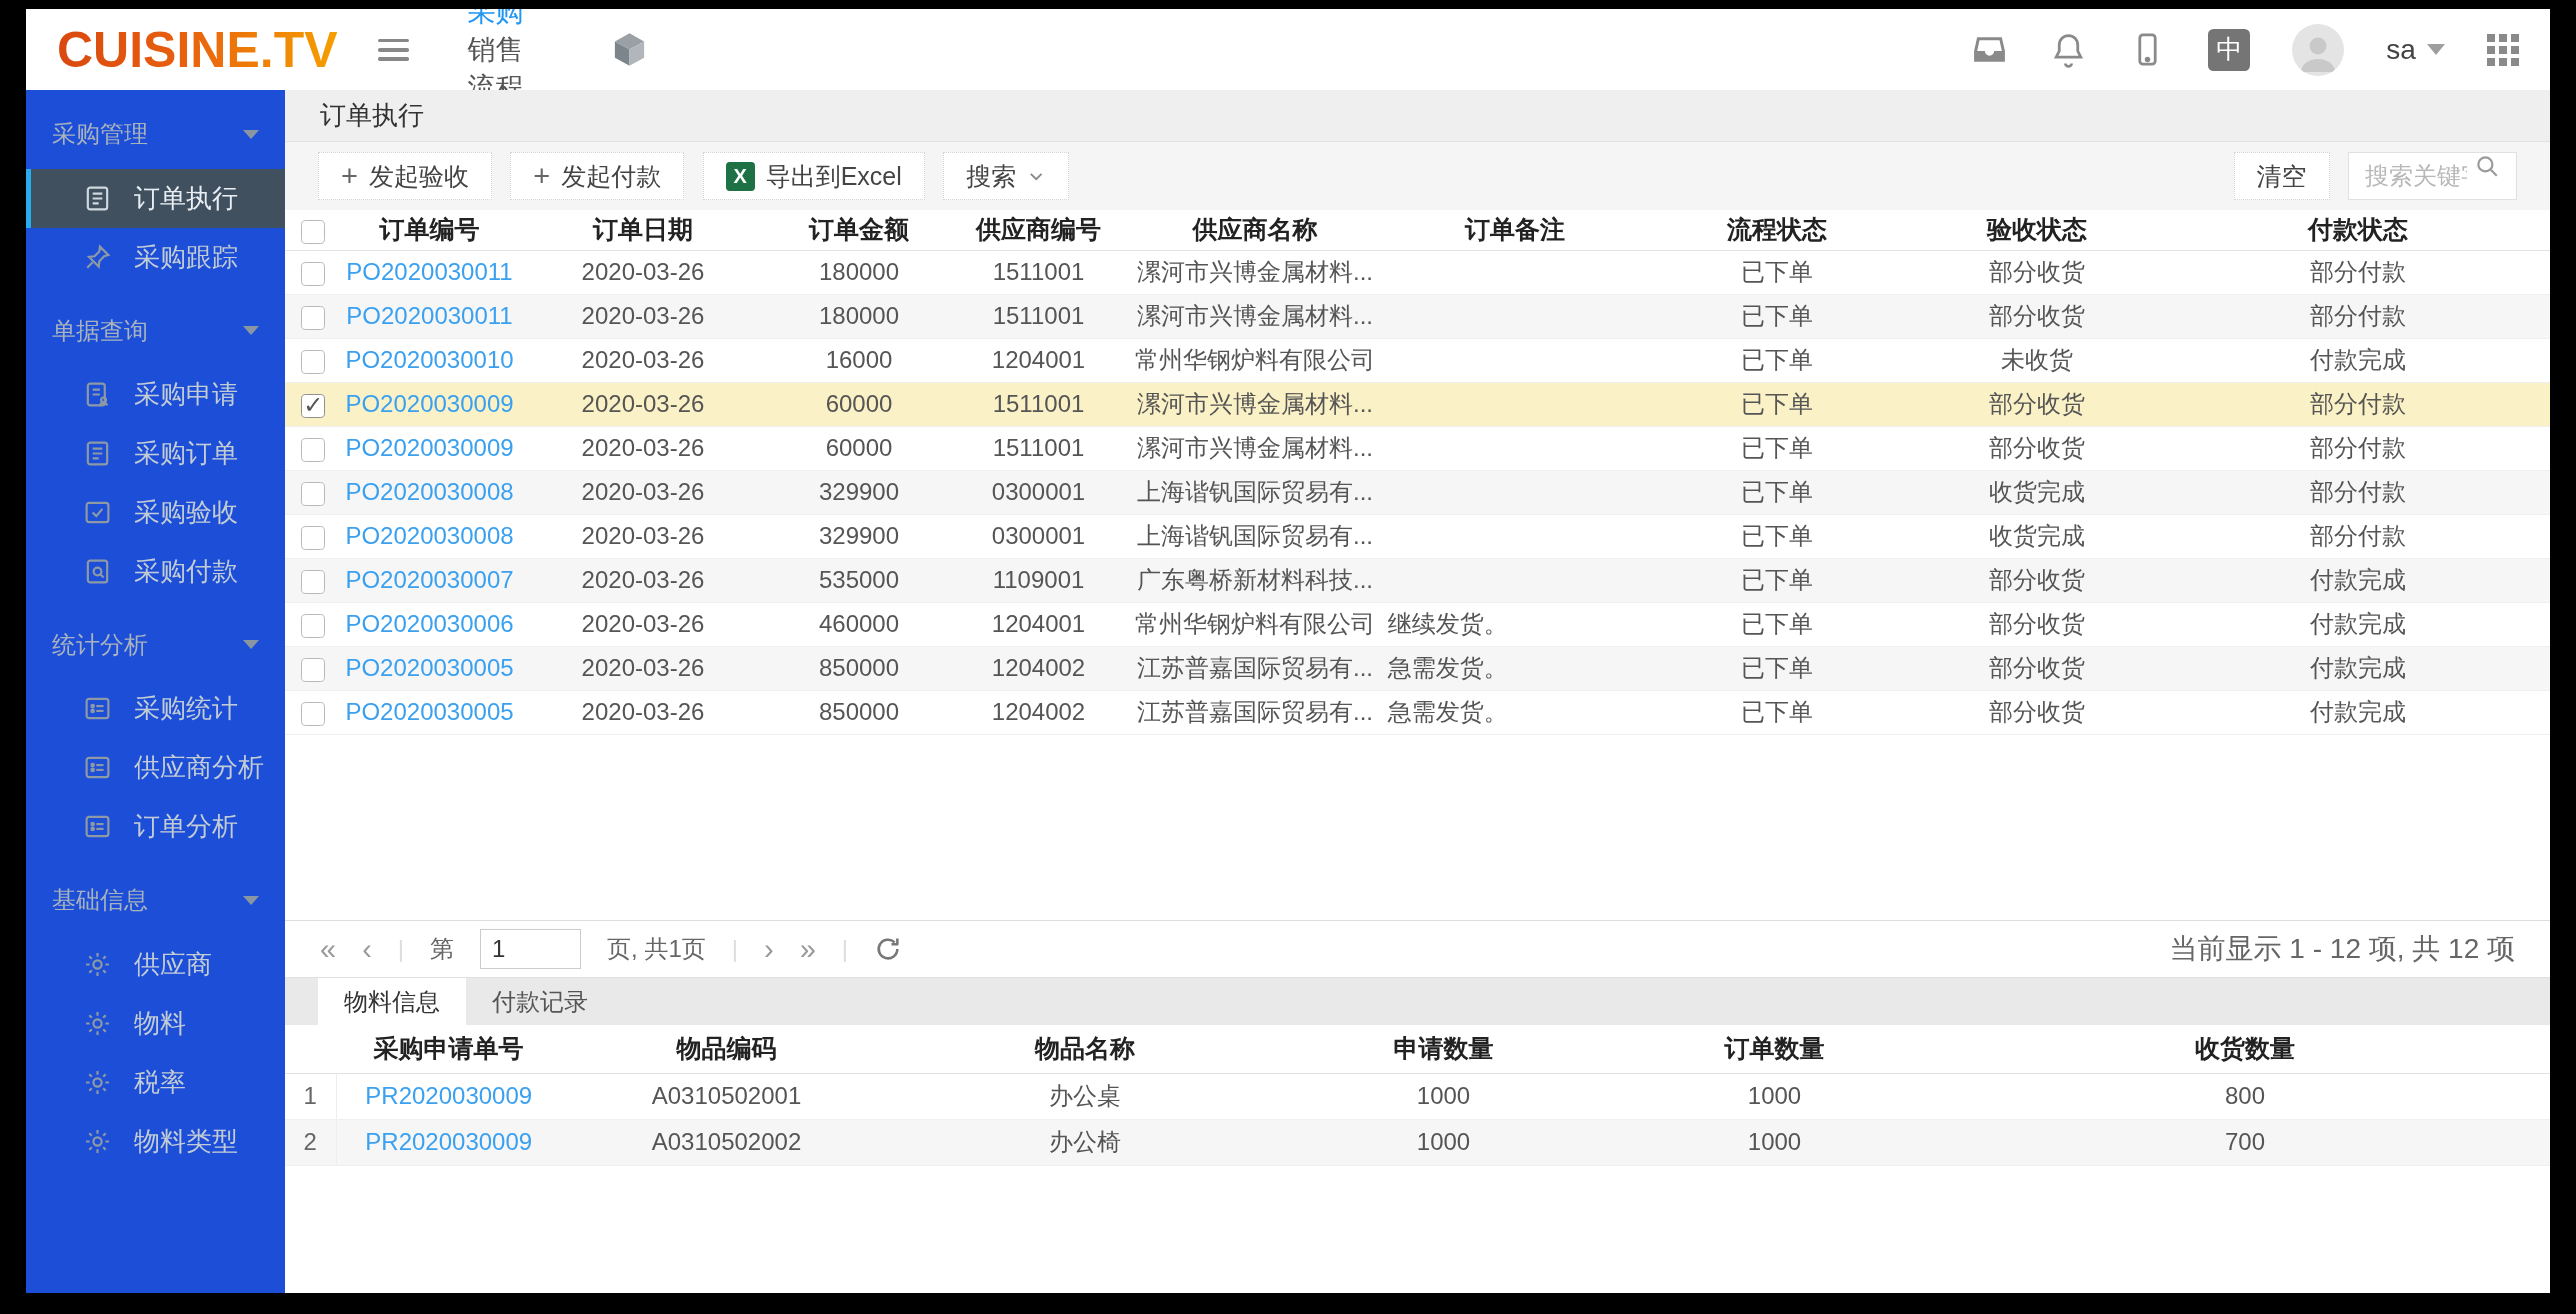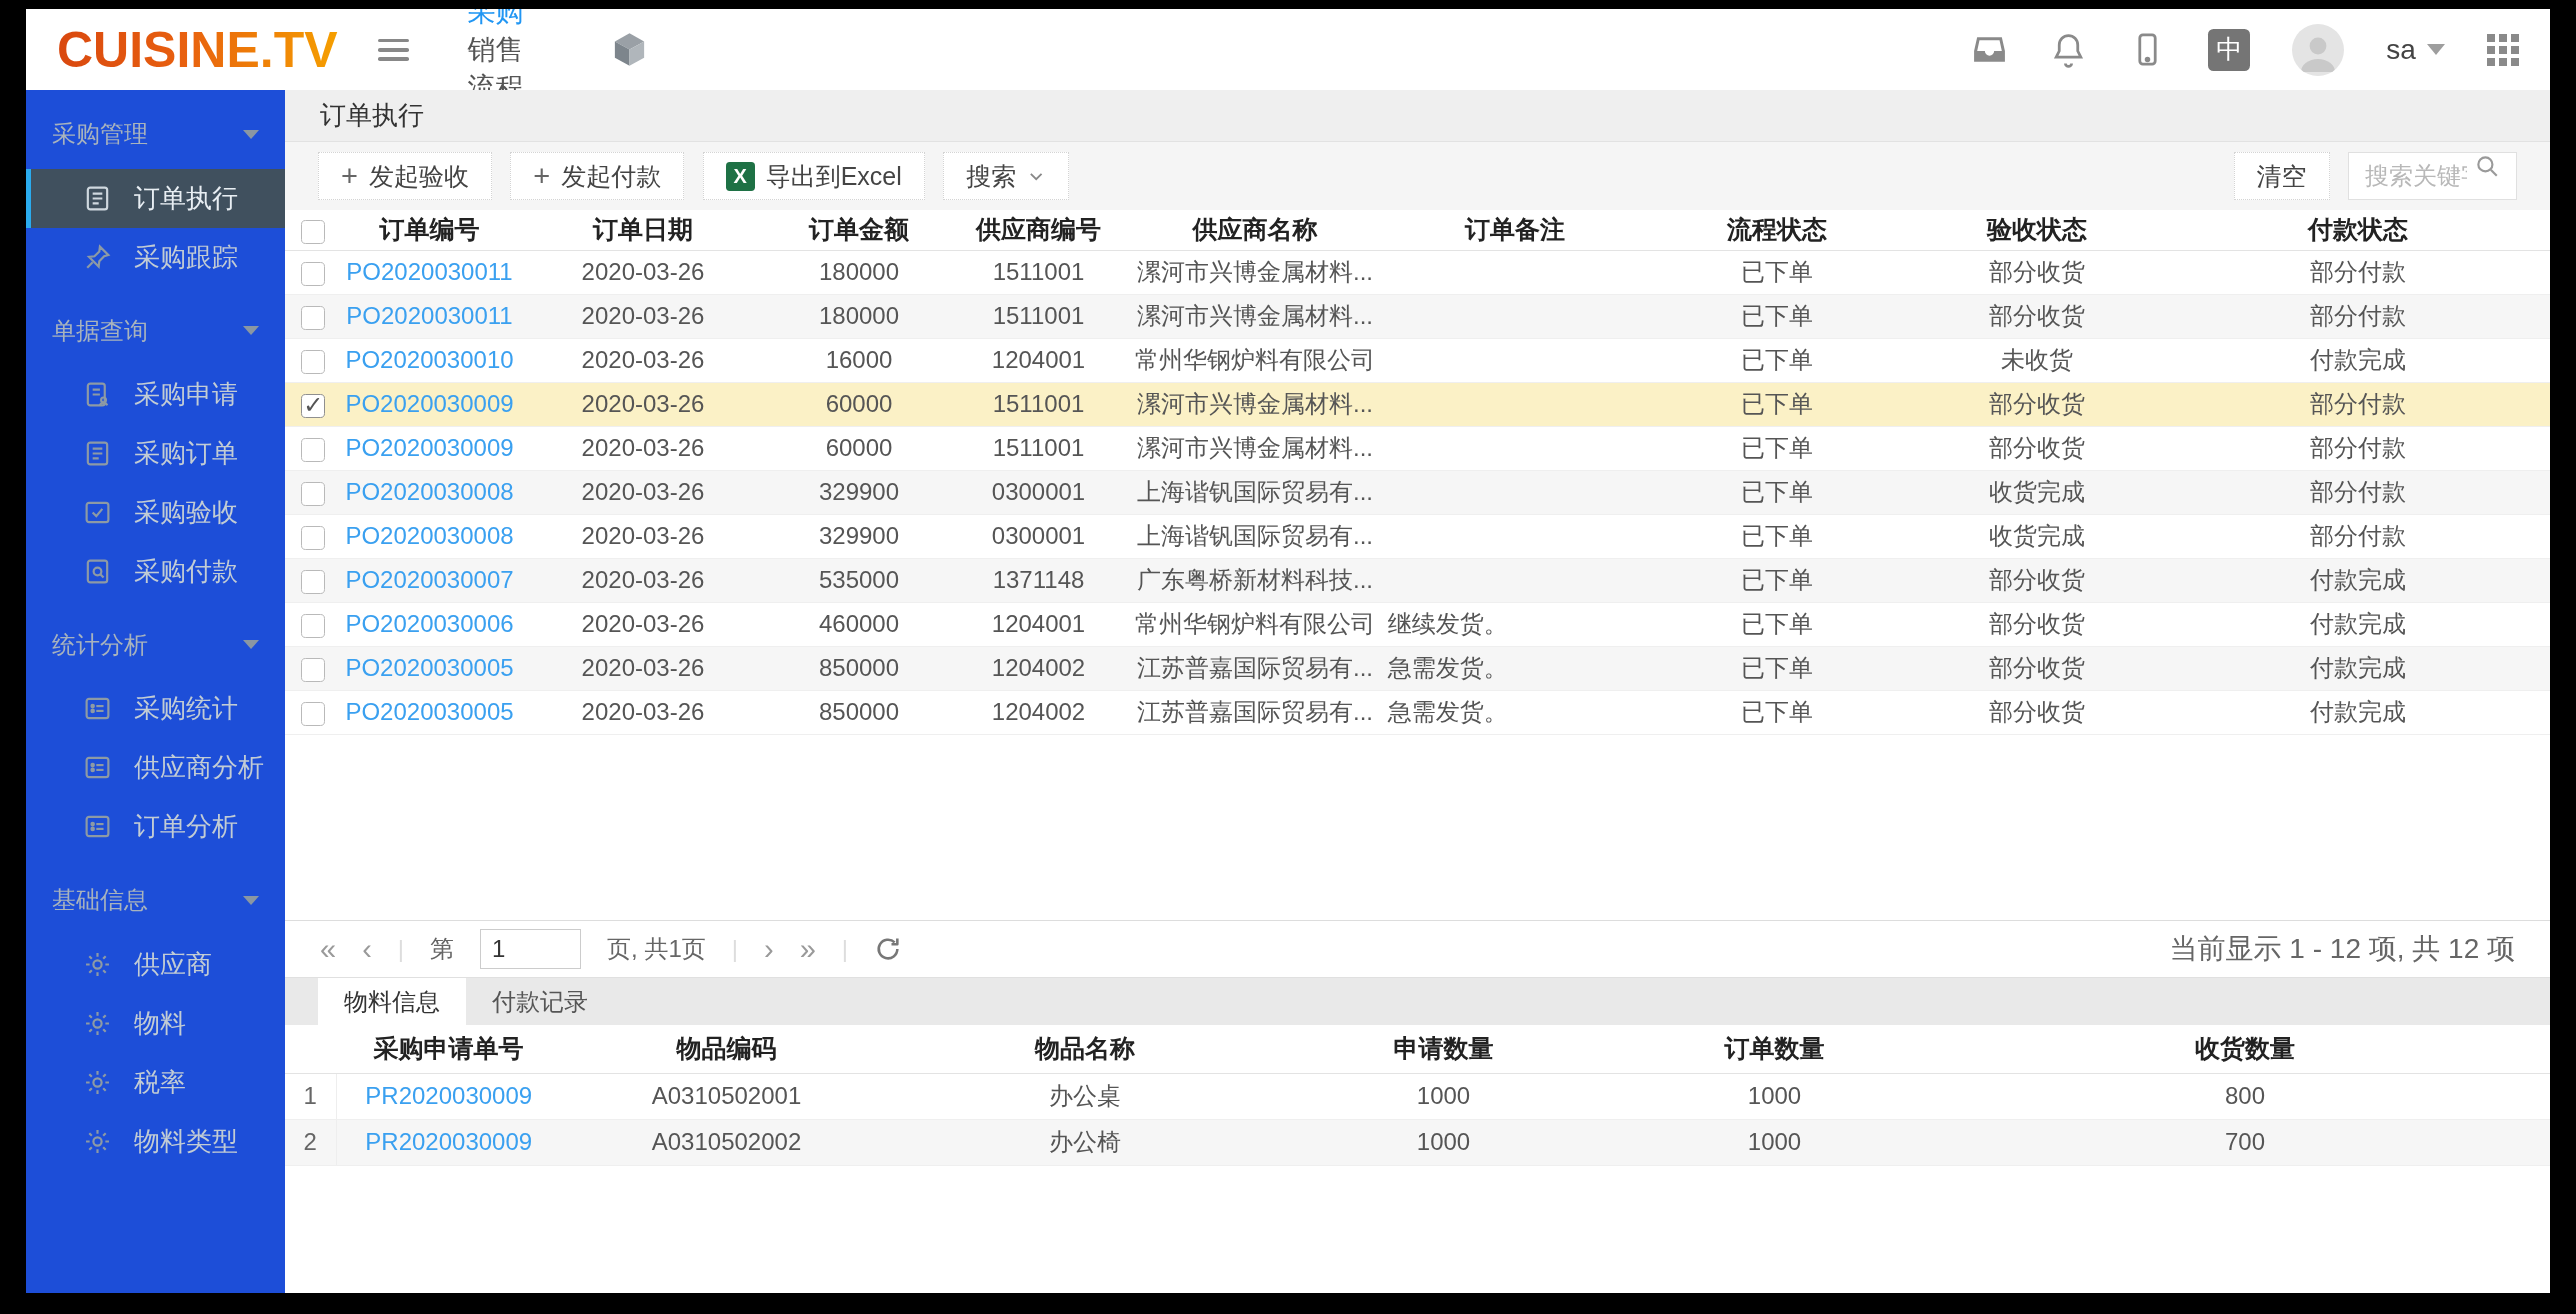--- a/index.html
+++ b/index.html
@@ -482,21 +482,21 @@
               <td class="c-remark"></td>
               <td>已下单</td>
               <td>收货完成</td>
               <td>部分付款</td>
             </tr>
             <tr>
               <td><span class="cb"></span></td>
               <td><a class="link">PO2020030007</a></td>
               <td>2020-03-26</td>
               <td>535000</td>
-              <td>1371148</td>
+              <td>1109001</td>
               <td class="c-supplier">广东粤桥新材料科技...</td>
               <td class="c-remark"></td>
               <td>已下单</td>
               <td>部分收货</td>
               <td>付款完成</td>
             </tr>
             <tr>
               <td><span class="cb"></span></td>
               <td><a class="link">PO2020030006</a></td>
               <td>2020-03-26</td>

